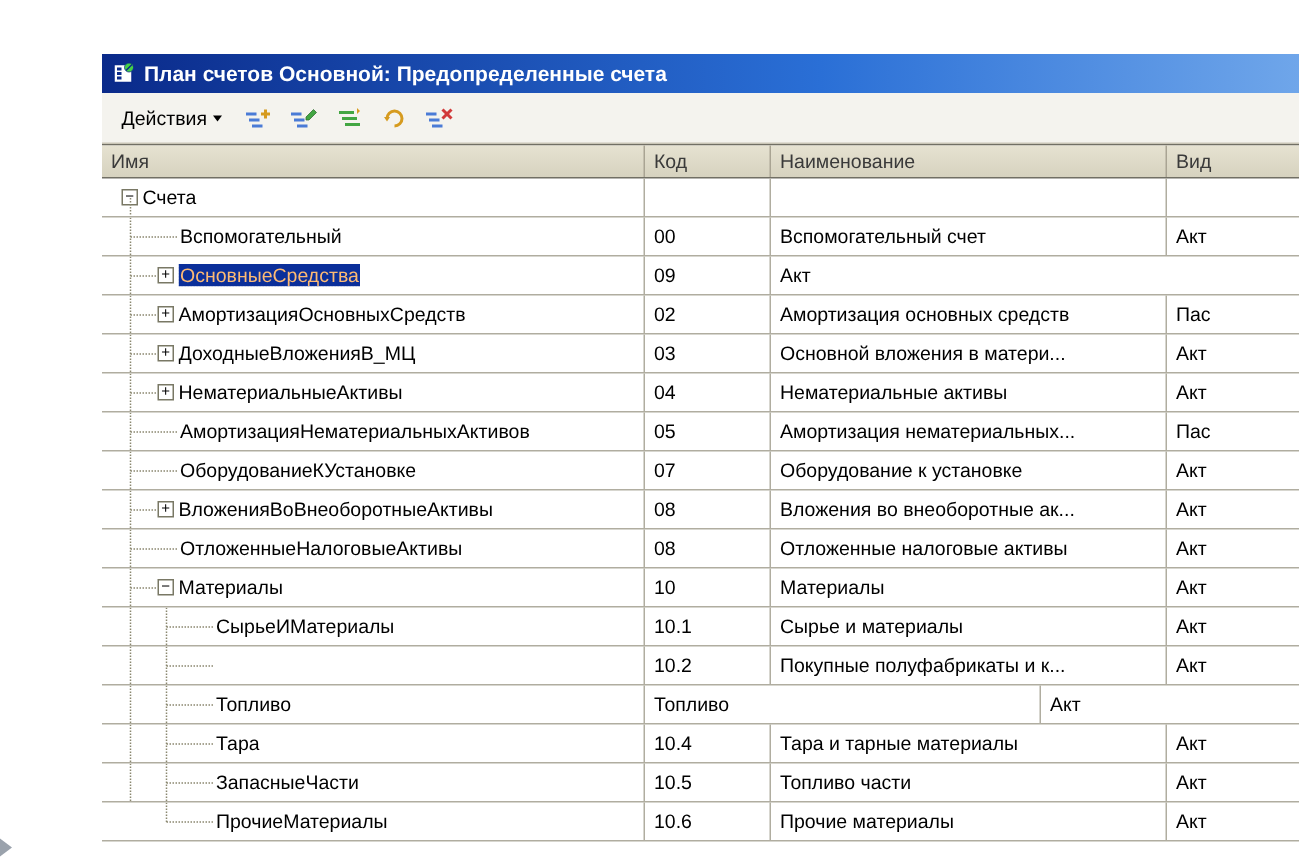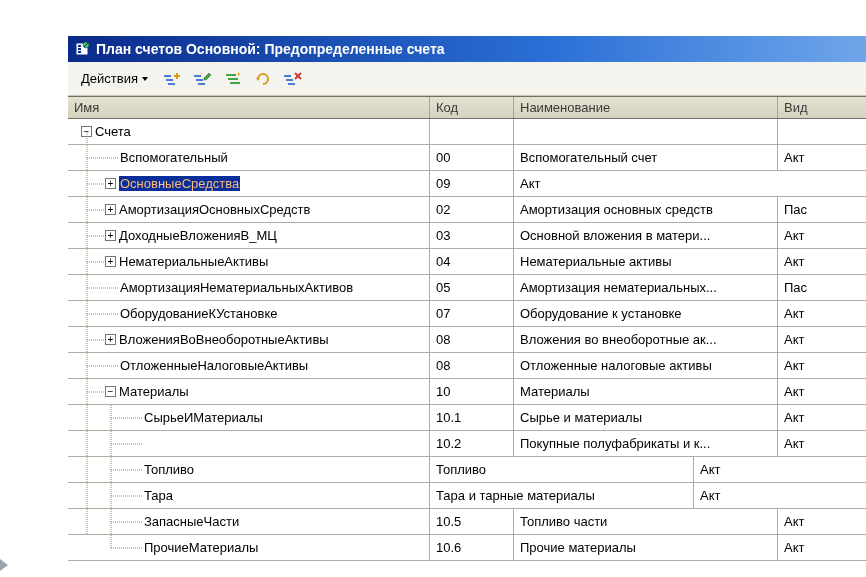--- a/index.html
+++ b/index.html
@@ -460,20 +460,21 @@
               <svg class="connector" width="362" height="26">
                 <line x1="19" y1="0" x2="19" y2="26" stroke="#8a876f" stroke-dasharray="1 1"></line>
                 <line x1="43" y1="0" x2="43" y2="26" stroke="#8a876f" stroke-dasharray="1 1"></line>
                 <line x1="43" y1="13" x2="74" y2="13" stroke="#8a876f" stroke-dasharray="1 1"></line>
               </svg>
               <div class="name-inner">
                 <span class="tree-pad" style="width: 76px;"></span>
                 <span class="node-label"><span class="node-label-text">Тара</span></span>
               </div>
             </div>
+            <div class="gc col-code">10.4</div>
             <div class="gc col-desc">Тара и тарные материалы</div>
             <div class="gc col-type">Акт</div>
           </div>
           <div class="grid-row">
             <div class="gc col-name">
               <svg class="connector" width="362" height="26">
                 <line x1="19" y1="0" x2="19" y2="26" stroke="#8a876f" stroke-dasharray="1 1"></line>
                 <line x1="43" y1="0" x2="43" y2="26" stroke="#8a876f" stroke-dasharray="1 1"></line>
                 <line x1="43" y1="13" x2="74" y2="13" stroke="#8a876f" stroke-dasharray="1 1"></line>
               </svg>

